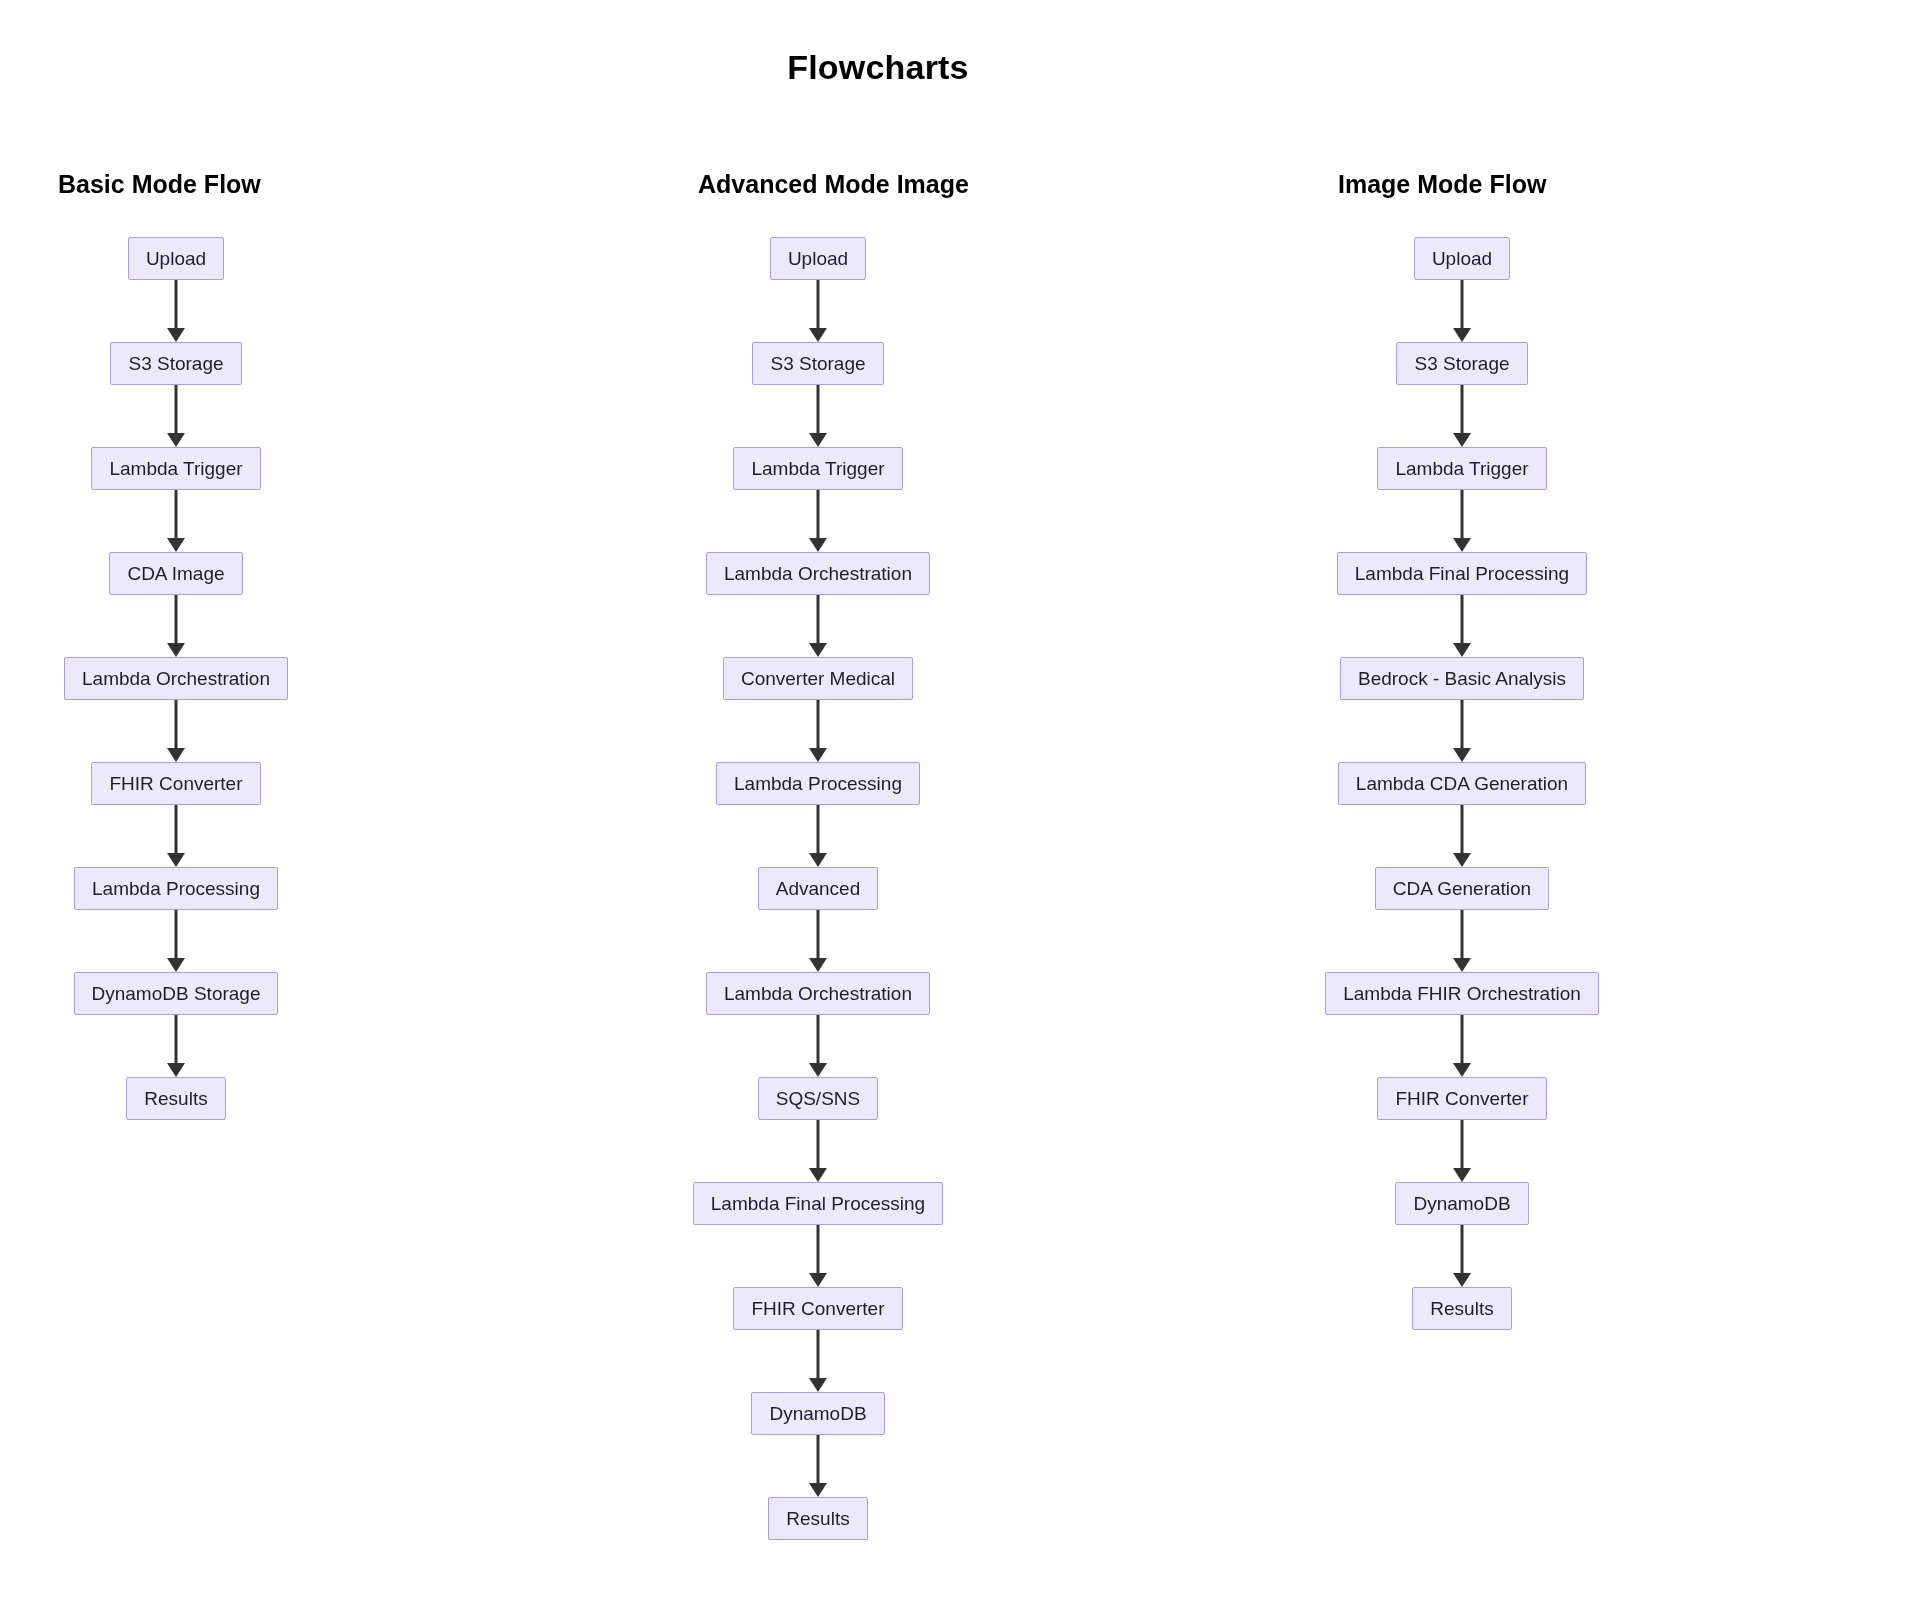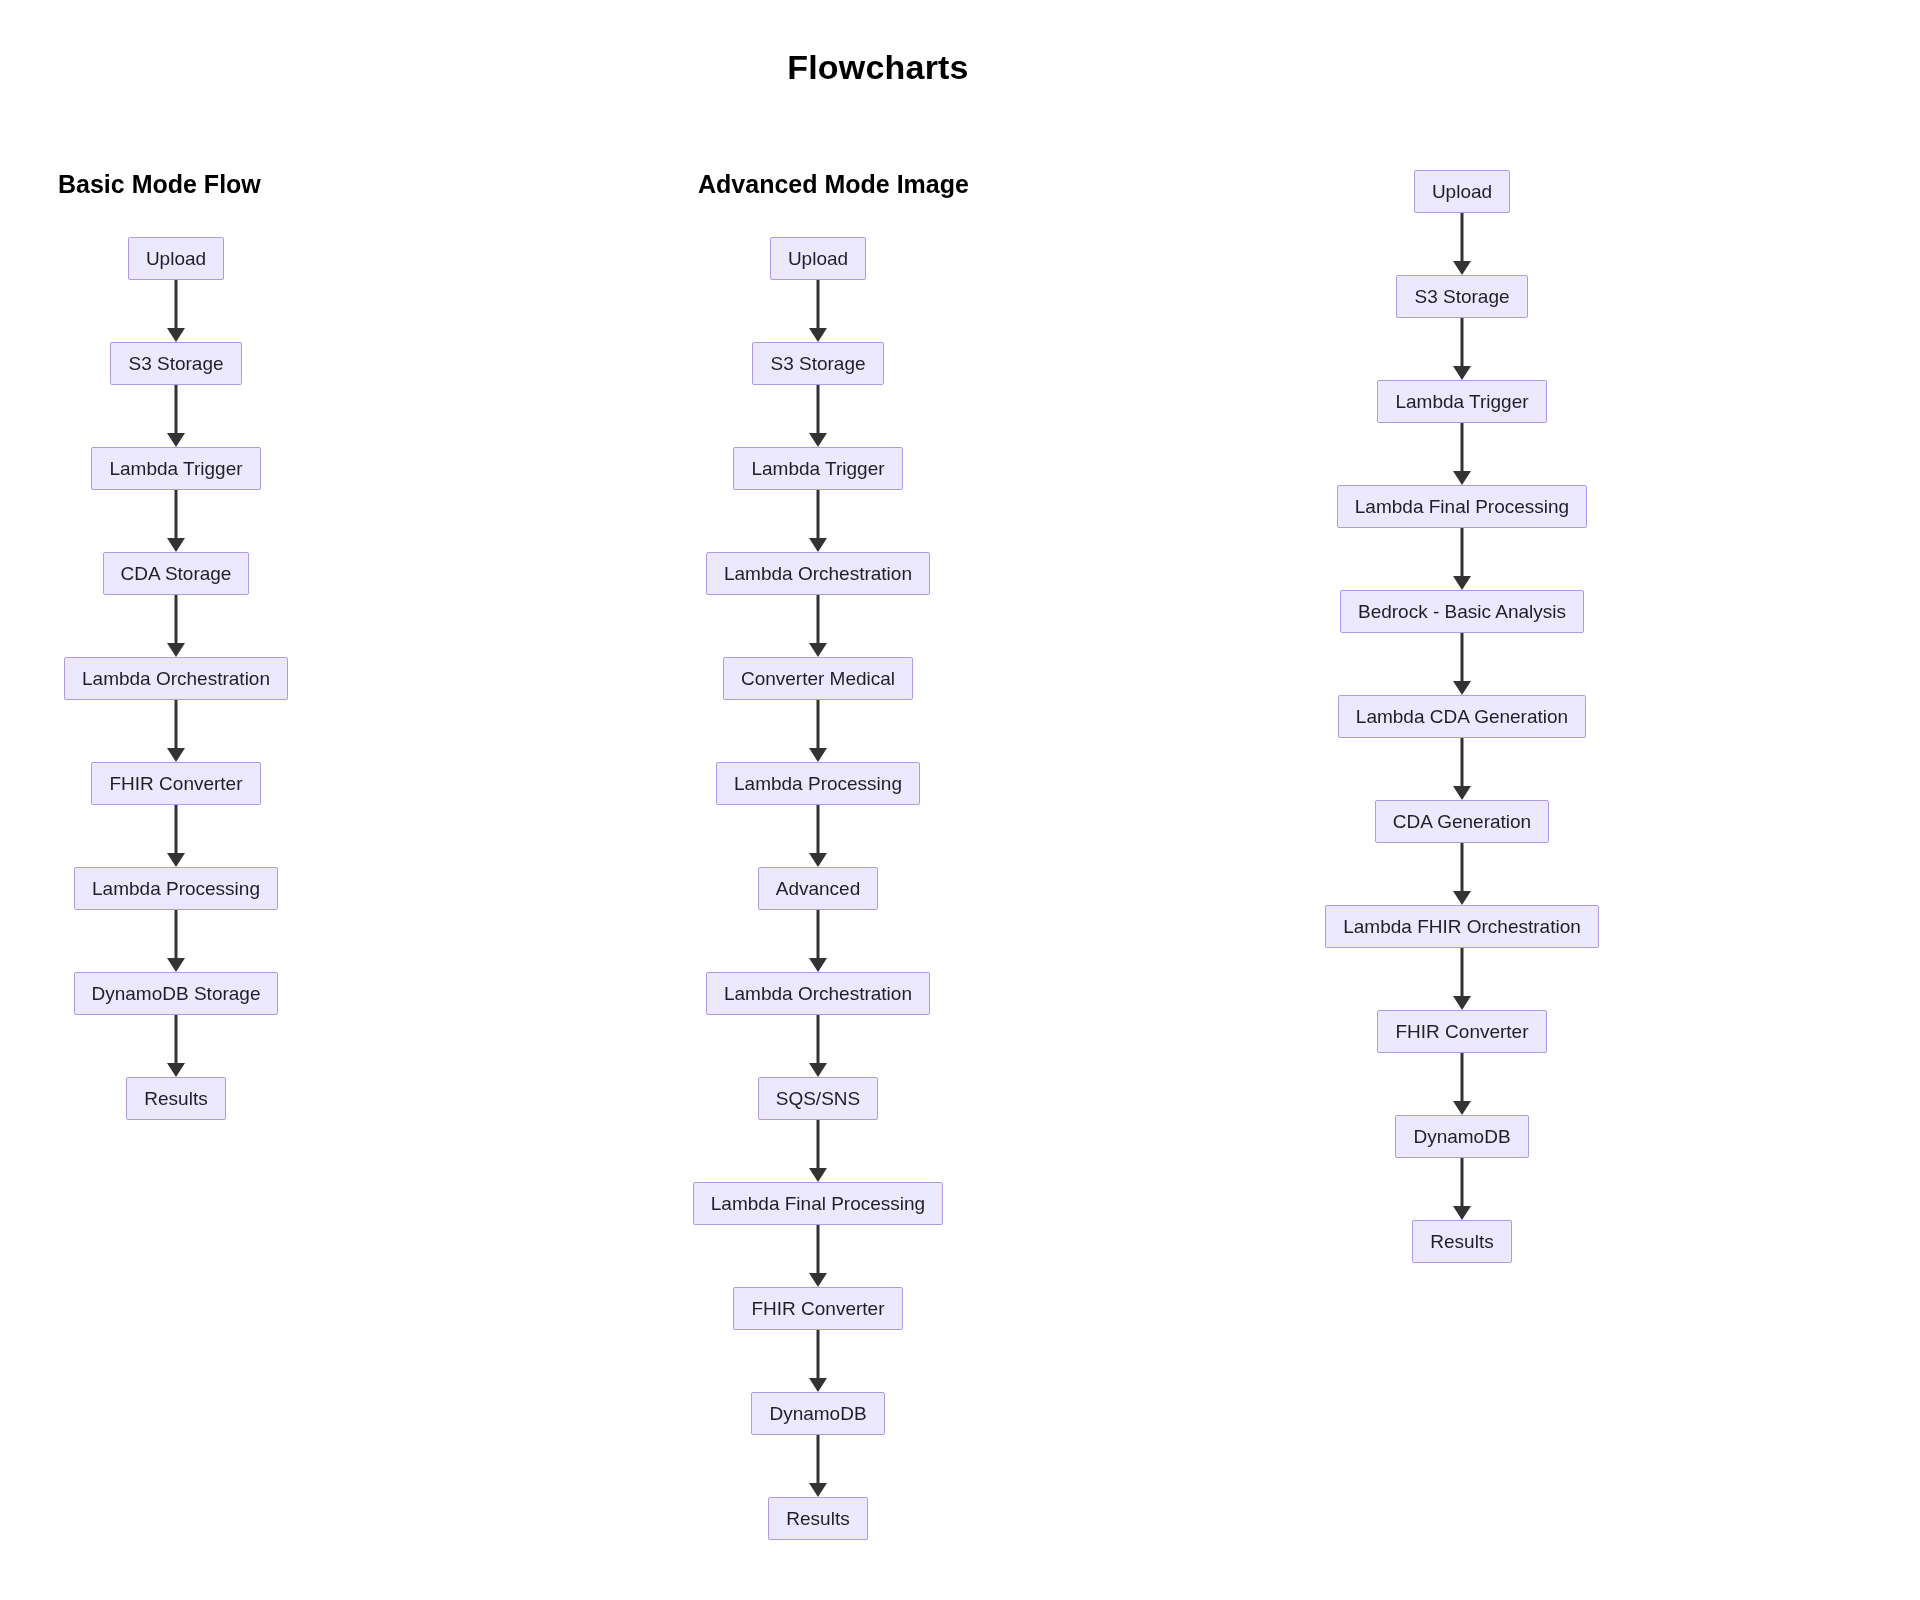--- a/index.html
+++ b/index.html
@@ -130,21 +130,21 @@
         <div class="node">S3 Storage</div>
         <div class="connector">
           <div class="shaft"></div>
           <div class="head"></div>
         </div>
         <div class="node">Lambda Trigger</div>
         <div class="connector">
           <div class="shaft"></div>
           <div class="head"></div>
         </div>
-        <div class="node">CDA Storage</div>
+        <div class="node">CDA Image</div>
         <div class="connector">
           <div class="shaft"></div>
           <div class="head"></div>
         </div>
         <div class="node">Lambda Orchestration</div>
         <div class="connector">
           <div class="shaft"></div>
           <div class="head"></div>
         </div>
         <div class="node">FHIR Converter</div>
@@ -225,20 +225,21 @@
         </div>
         <div class="node">DynamoDB</div>
         <div class="connector">
           <div class="shaft"></div>
           <div class="head"></div>
         </div>
         <div class="node">Results</div>
       </div>
     </div>
     <div class="flow-column col-2">
+      <div class="column-title">Image Mode Flow</div>
       <div class="nodes">
         <div class="node">Upload</div>
         <div class="connector">
           <div class="shaft"></div>
           <div class="head"></div>
         </div>
         <div class="node">S3 Storage</div>
         <div class="connector">
           <div class="shaft"></div>
           <div class="head"></div>

